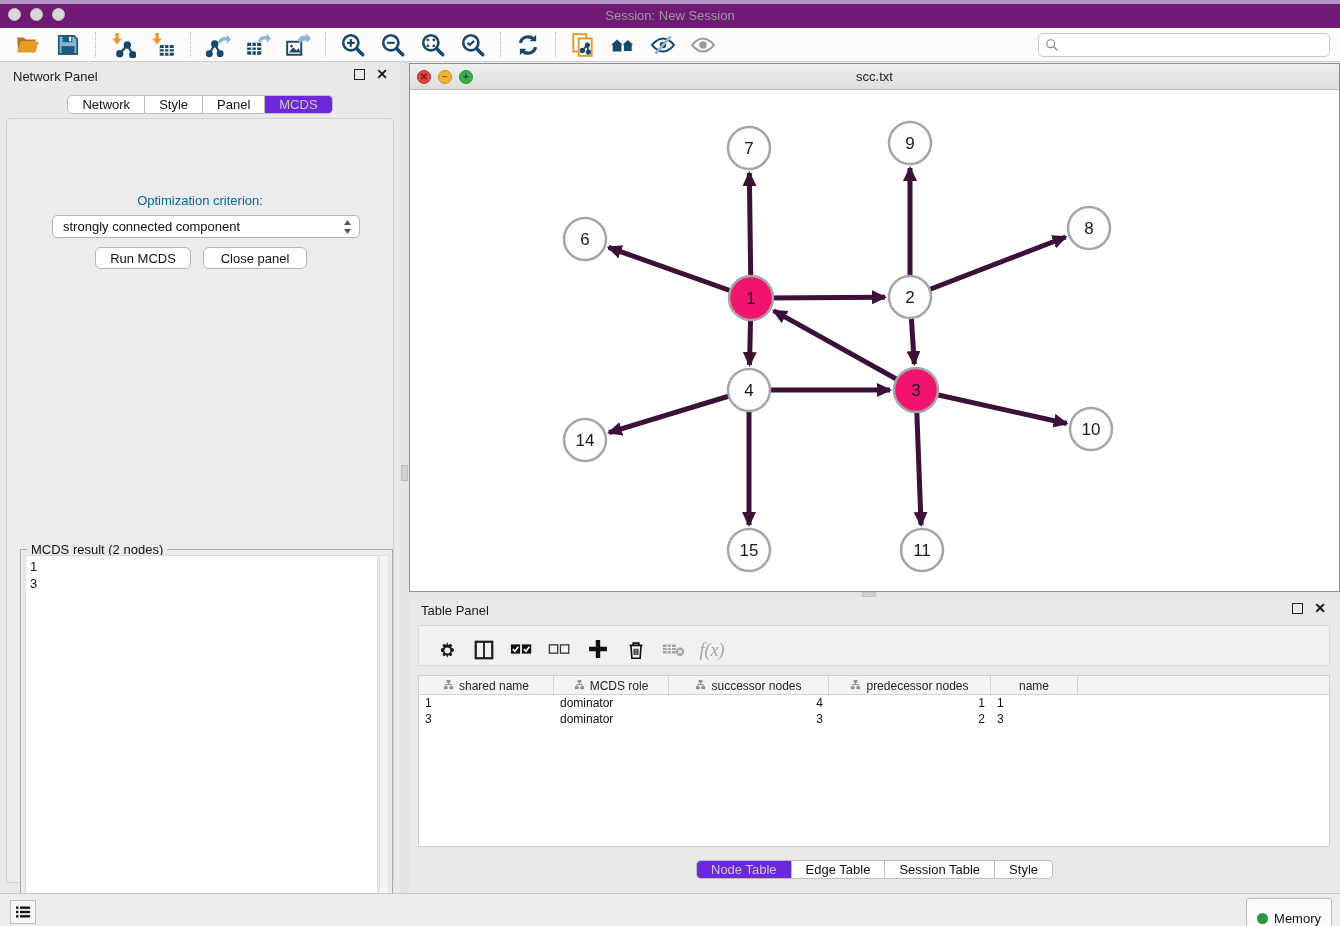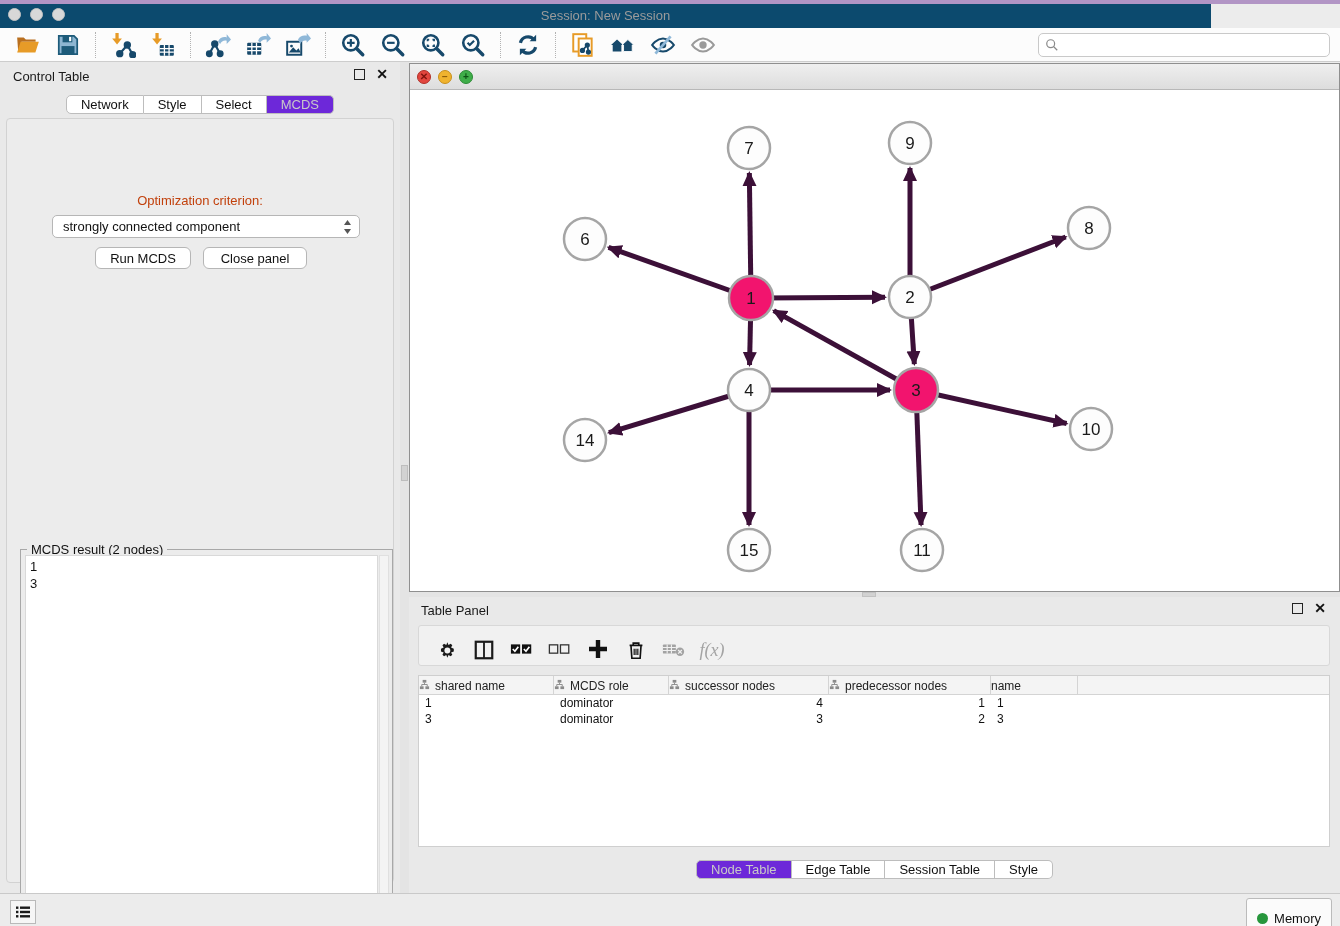--- a/index.html
+++ b/index.html
@@ -2,21 +2,21 @@
 <html><head>
 <meta charset="utf-8">
 <style>
   * { margin:0; padding:0; box-sizing:border-box; }
   html,body { width:1340px; height:926px; }
   body { font-family:"Liberation Sans", sans-serif; background:#ececec; position:relative; overflow:hidden; }
   .abs { position:absolute; }
 
   
   .top-accent { left:0; top:0; width:1340px; height:4px; background:#b295c5; }
-  .titlebar { left:0; top:4px; width:1211px; height:24px; background:#0c4a6e; }
+  .titlebar { left:0; top:4px; width:1340px; height:24px; background:#701a75; }
   .titlebar .title { position:absolute; left:0; right:0; top:4px; text-align:center; font-size:13px; color:#9b9b9b; }
   .lights { position:absolute; left:8px; top:4px; display:flex; gap:9px; }
   .light { width:13px; height:13px; border-radius:50%; background:#d8d8d8; border:1px solid #c3c3c3; }
 
   
   .toolbar { left:0; top:28px; width:1340px; height:34px; background:#fcfcfc; border-bottom:1px solid #cdcdcd; display:flex; align-items:center; padding-left:8px; }
   .tb-btn { width:30px; height:28px; display:flex; align-items:center; justify-content:center; background:transparent; border:none; margin:0 5px; cursor:default; }
   .tb-sep { width:1px; height:26px; margin:0 7px; border-left:1px dotted #b3b3b3; }
   .searchbox { position:absolute; right:10px; top:33px; width:292px; height:24px; background:#fff; border:1px solid #c9c9c9; border-radius:5px; display:flex; align-items:center; padding:0 6px; }
   .searchbox input { border:none; outline:none; flex:1; font-size:12px; font-family:"Liberation Sans",sans-serif; background:transparent; }
@@ -28,21 +28,21 @@
   .panel-float { width:11px; height:11px; border:1.5px solid #222; display:inline-block; }
   .panel-close { font-size:14px; font-weight:bold; color:#111; line-height:11px; }
   .cp-icons { position:absolute; right:12px; top:7px; display:flex; gap:11px; align-items:center; }
   .tabs-row { position:absolute; left:0; top:33px; width:100%; display:flex; justify-content:center; }
   .tabgroup { display:flex; }
   .tab { font-size:13px; padding:1px 14px; background:#fff; border:1px solid #bdbdbd; border-left:none; color:#111; }
   .tab:first-child { border-left:1px solid #bdbdbd; border-radius:5px 0 0 5px; }
   .tab:last-child { border-radius:0 5px 5px 0; }
   .tab.active { background:#6d28d9; color:#c8c8c8; }
   .cp-content { position:absolute; left:6px; right:6px; top:56px; bottom:10px; background:#ececec; border:1px solid #d2d2d2; border-radius:4px; }
-  .opt-label { position:absolute; left:0; right:0; top:74px; text-align:center; font-size:13px; color:#c2410c; }
+  .opt-label { position:absolute; left:0; right:0; top:74px; text-align:center; font-size:13px; color:#0369a1; }
   .cp-select { position:absolute; left:45px; top:96px; width:308px; height:23px; background:#fff; border:1px solid #b6b6b6; border-radius:5px; font-size:13px; color:#111; display:flex; align-items:center; padding:0 22px 0 10px; }
   .cp-select .chevrons { position:absolute; right:7px; top:3px; }
   .cp-btn { position:absolute; height:22px; background:#fff; border:1px solid #b6b6b6; border-radius:6px; font-size:13px; color:#111; font-family:"Liberation Sans",sans-serif; }
   .btn-run { left:88px; top:128px; width:96px; }
   .btn-closepanel { left:196px; top:128px; width:104px; }
   .result-group { position:absolute; left:13px; top:430px; width:373px; height:380px; border:1px solid #a8a8a8; background:#ececec; }
   .result-title { position:absolute; left:6px; top:-8px; background:#ececec; padding:0 4px; font-size:13px; color:#111; }
   .result-area { position:absolute; left:4px; right:14px; top:5px; bottom:5px; background:#fff; border:1px solid #d9d9d9; font-size:13px; color:#111; padding:2px 4px; line-height:17px; white-space:pre-line; }
   .result-scroll { position:absolute; right:3px; top:5px; bottom:5px; width:10px; background:#f4f4f4; border:1px solid #e0e0e0; }
 
@@ -65,21 +65,21 @@
 
   
   .table-panel { left:409px; top:597px; width:931px; height:296px; background:#e9e9e9; }
   .tp-title { position:absolute; left:12px; top:6px; font-size:13px; color:#1a1a1a; }
   .tp-icons { position:absolute; right:14px; top:6px; display:flex; gap:11px; align-items:center; }
   .tp-toolbar { position:absolute; left:9px; top:28px; width:912px; height:41px; background:#f1f1f1; border:1px solid #d8d8d8; border-radius:3px; display:flex; align-items:center; padding-left:12px; }
   .tpt-btn { width:30px; height:30px; display:flex; align-items:flex-end; justify-content:center; background:transparent; border:none; margin-right:8px; cursor:default; }
   .fx { font-family:"Liberation Serif", serif; font-style:italic; font-size:18px; color:#a3a3a3; }
   .tp-table { position:absolute; left:9px; top:78px; width:912px; height:172px; background:#fff; border:1px solid #cfcfcf; }
   .tp-head { display:flex; height:19px; background:#f4f4f4; border-bottom:1px solid #d4d4d4; }
-  .th { display:flex; align-items:center; gap:5px; font-size:12px; color:#222; border-right:1px solid #d4d4d4; height:19px; }
+  .th { display:flex; align-items:center; justify-content:center; gap:5px; font-size:12px; color:#222; border-right:1px solid #d4d4d4; height:19px; }
   .th:last-child { border-right:1px solid #d4d4d4; }
   .tp-row { display:flex; height:16px; font-size:12px; color:#111; }
   .td { height:16px; line-height:16px; padding:0 6px; overflow:hidden; }
   .td.r { text-align:right; }
   .tp-tabs { position:absolute; left:0; right:0; top:263px; display:flex; justify-content:center; }
 
   
   .statusbar { left:0; top:893px; width:1340px; height:33px; background:#ececec; border-top:1px solid #c9c9c9; }
   .sb-left-btn { position:absolute; left:10px; top:6px; width:26px; height:24px; background:#f6f6f6; border:1px solid #b9b9b9; display:flex; align-items:center; justify-content:center; }
   .memory-btn { position:absolute; right:8px; top:4px; height:41px; background:#fbfbfb; border:1px solid #bbb; border-radius:3px; display:flex; align-items:center; gap:6px; padding:0 10px; font-size:13px; color:#111; font-family:"Liberation Sans",sans-serif; }
@@ -241,31 +241,31 @@
 <div class="abs searchbox">
   <svg width="14" height="14" viewBox="0 0 16 16">
       <circle cx="6.5" cy="6.5" r="4.5" fill="none" stroke="#8a8a8a" stroke-width="1.4"></circle>
       <path d="M10 10l4 4" stroke="#8a8a8a" stroke-width="1.4"></path>
     </svg>
   <input placeholder="" style="">
 </div>
 
 <div class="abs control-panel">
   <div class="cp-header">
-    <span class="cp-title">Control Table</span>
+    <span class="cp-title">Network Panel</span>
     <span class="cp-icons">
       <span class="panel-float"></span>
       <span class="panel-close">✕</span>
     </span>
   </div>
   <div class="tabs-row">
     <div class="tabgroup" id="cp-tabs">
         <div class="tab">Network</div>
         <div class="tab">Style</div>
-        <div class="tab">Select</div>
+        <div class="tab">Panel</div>
         <div class="tab active">MCDS</div>
       </div>
   </div>
   <div class="cp-content">
     <div class="opt-label">Optimization criterion:</div>
     <div class="cp-select">
       <span>strongly connected component</span>
       <span class="chevrons">
         <svg width="9" height="16" viewBox="0 0 9 16">
             <path d="M4.5 1L8 6H1z" fill="#555"></path>
@@ -291,20 +291,21 @@
     <div class="h-grip"></div>
   </div>
 
 <div class="abs net-window">
   <div class="net-titlebar">
     <div class="net-lights">
       <span class="nlight red">✕</span>
       <span class="nlight yellow">−</span>
       <span class="nlight green">+</span>
     </div>
+    <div class="net-title">scc.txt</div>
   </div>
   <div class="net-canvas">
     <svg id="graph-svg" width="929" height="501" viewBox="0 0 929 501">
         <defs>
           <marker id="arrow" markerUnits="userSpaceOnUse" markerWidth="20" markerHeight="16" refX="13" refY="7" orient="auto">
             <path d="M0,0 L15,7 L0,14 Z" fill="#3c1038"></path>
           </marker>
         </defs>
         <line x1="341" y1="208" x2="339.3333037076537" y2="82.99777807403018" stroke="#3c1038" stroke-width="5" marker-end="url(#arrow)"></line>
         <line x1="341" y1="208" x2="198.5563624842022" y2="157.3724420877586" stroke="#3c1038" stroke-width="5" marker-end="url(#arrow)"></line>

